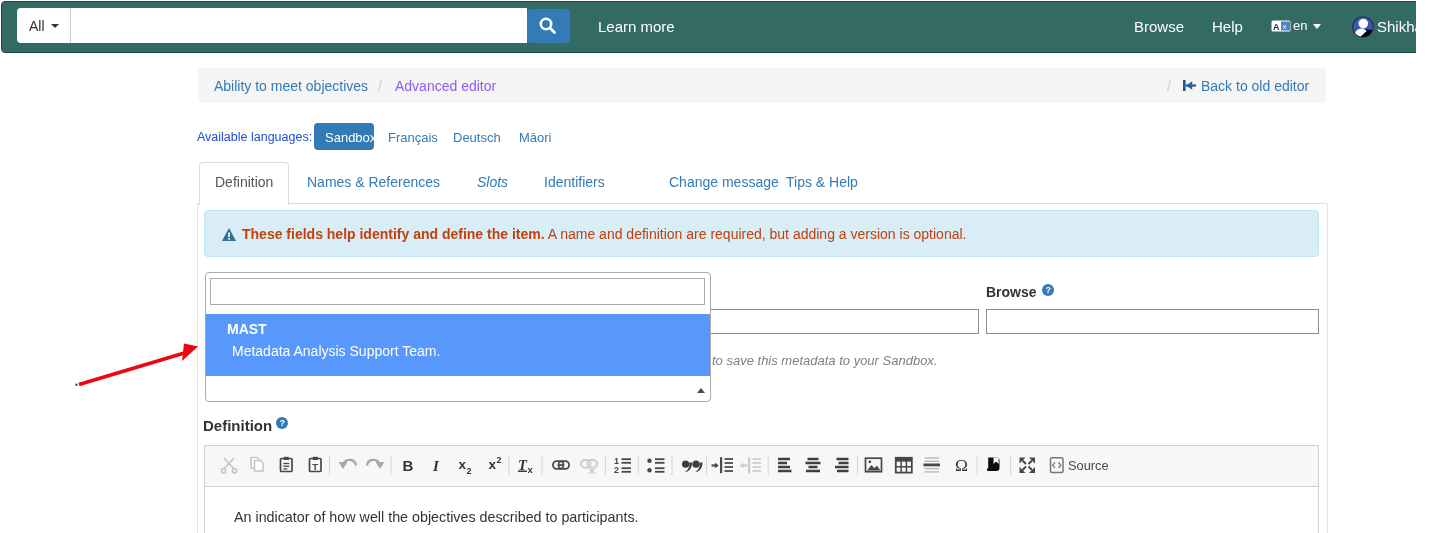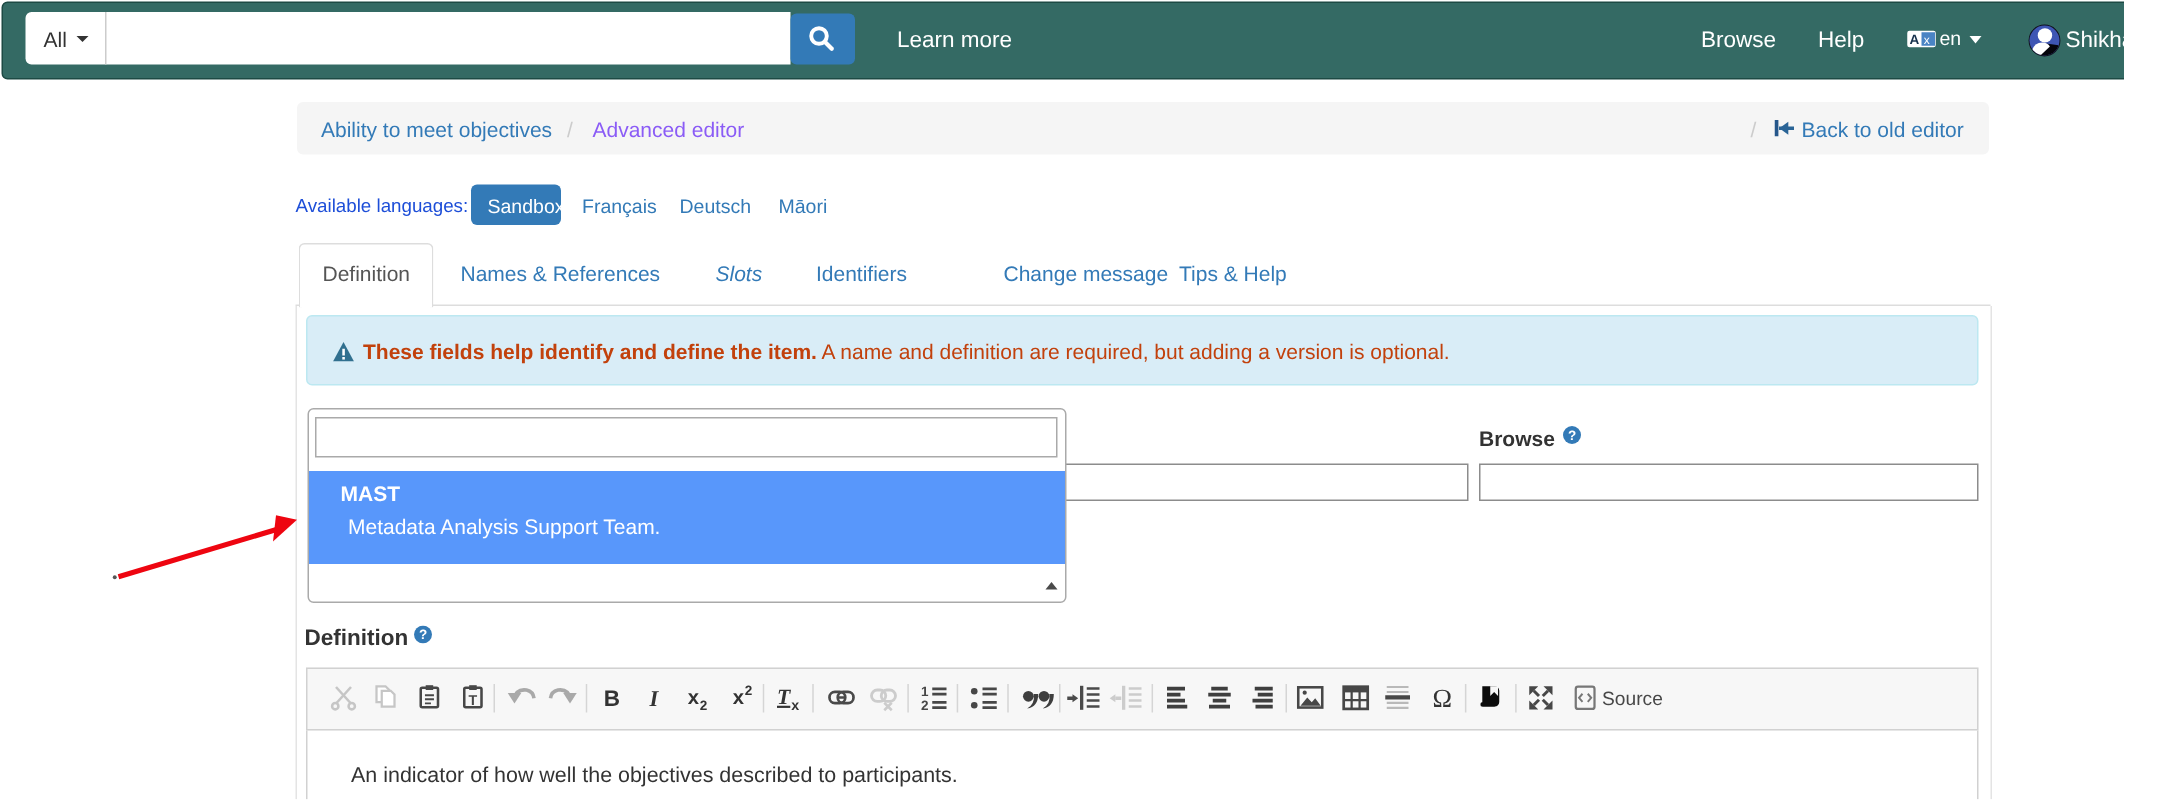--- a/index.html
+++ b/index.html
@@ -93,20 +93,21 @@
   </svg>
   <span class="abs" style="left:242px;top:226px;font-size:14px;color:#c2410c;"><b>These fields help identify and define the item.</b> A name and definition are required, but adding a version is optional.</span>
 
   <span class="abs" style="left:986px;top:284px;font-size:14px;font-weight:bold;color:#333;">Browse</span>
   <svg class="abs" style="left:1042px;top:284px;" width="12" height="12" viewBox="0 0 12 12">
       <circle cx="6" cy="6" r="6" fill="#337ab7"></circle>
       <text x="3.4" y="9" font-size="9" font-weight="bold" fill="#fff" font-family="Liberation Sans">?</text>
     </svg>
   <div class="abs" style="left:206px;top:309px;width:773px;height:25px;background:#fff;border:1px solid #8c8c8c;box-sizing:border-box;"></div>
   <div class="abs" style="left:986px;top:309px;width:333px;height:25px;background:#fff;border:1px solid #8c8c8c;box-sizing:border-box;"></div>
+  <span class="abs" style="left:712px;top:353px;font-size:13px;font-style:italic;color:#808080;">to save this metadata to your Sandbox.</span>
 
   <div class="abs" style="left:205px;top:272px;width:506px;height:130px;background:#fff;border:1px solid #aaa;border-radius:4px;box-sizing:border-box;z-index:5;"></div>
   <div class="abs" style="left:210px;top:278px;width:495px;height:27px;background:#fff;border:1px solid #aaa;box-sizing:border-box;z-index:6;"></div>
   <div class="abs" style="left:206px;top:314px;width:504px;height:62px;background:#5897fb;z-index:6;"></div>
   <span class="abs" style="left:227px;top:321px;font-size:14px;font-weight:bold;color:#fff;z-index:7;">MAST</span>
   <span class="abs" style="left:232px;top:343px;font-size:14px;color:#fff;z-index:7;">Metadata Analysis Support Team.</span>
   <div class="abs" style="left:697px;top:388px;width:0;height:0;border-left:4px solid transparent;border-right:4px solid transparent;border-bottom:5.5px solid #4a4a4a;z-index:7;"></div>
 
   <svg class="abs" style="left:60px;top:330px;z-index:10;" width="160" height="70" viewBox="0 0 160 70">
     <line x1="19" y1="54.5" x2="126" y2="22.5" stroke="#ee0510" stroke-width="3.4"></line>

